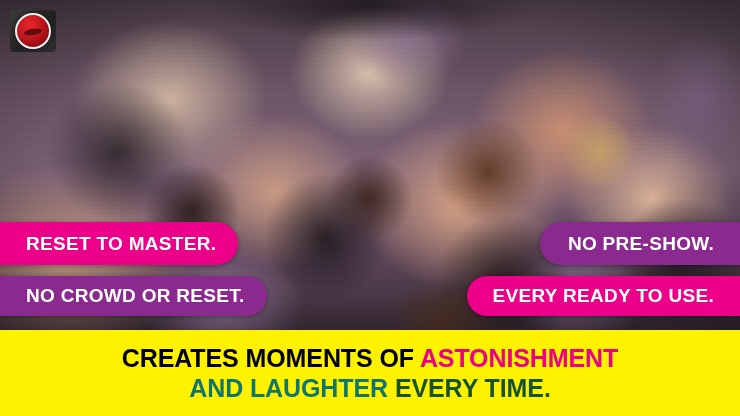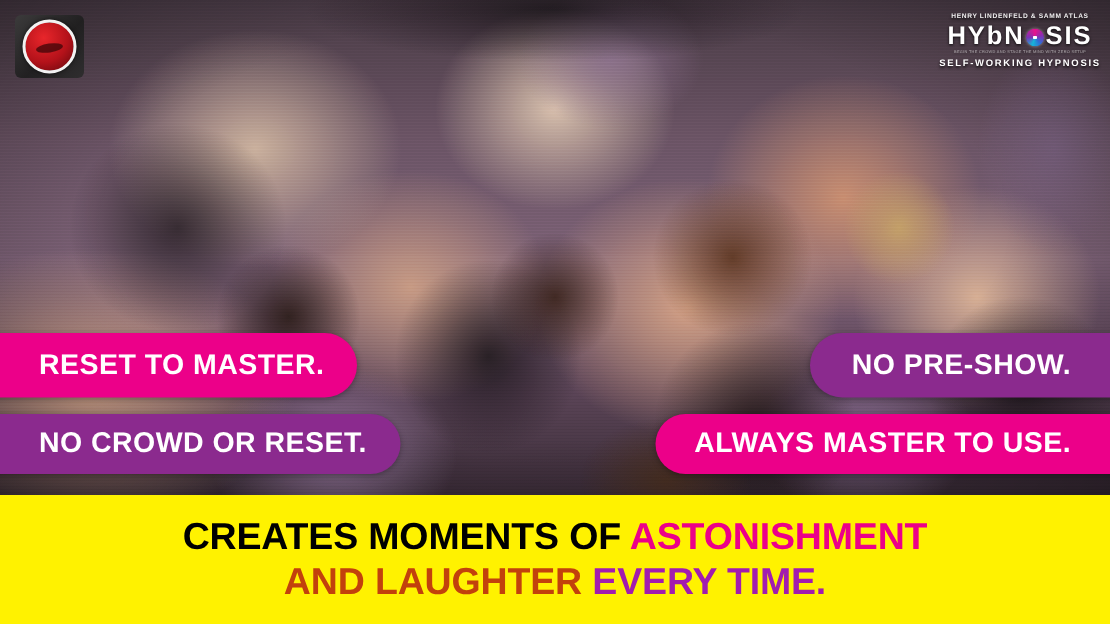--- a/index.html
+++ b/index.html
@@ -229,51 +229,39 @@
     <div class="pbg hair"></div>
     <div class="pbg grain"></div>
     <div class="pbg vignette"></div>
   </div>
 
   <div id="badge">
     <div class="dark-plate"></div>
     <div class="ring"></div>
   </div>
 
-  <div id="logo">
-    <div class="credit">HENRY LINDENFELD &amp; SAMM ATLAS</div>
-    <div class="wordmark">
-      <span>HY</span>
-        <span>b</span>
-        <span>N</span>
-        <span class="swirl"></span>
-        <span>SIS</span>
-    </div>
-    <div class="microline">BEGIN THE CROWD AND STAGE THE MIND WITH ZERO SETUP</div>
-    <div class="tagline">SELF-WORKING HYPNOSIS</div>
-  </div>
 
   <div class="banner" id="banner-easy" style="background: rgb(236, 0, 137);">
     <span>RESET TO MASTER.</span>
   </div>
 
   <div class="banner" id="banner-preshow" style="background: rgb(139, 42, 142);">
     <span>NO PRE-SHOW.</span>
   </div>
 
   <div class="banner" id="banner-nosetup" style="background: rgb(139, 42, 142);">
     <span>NO CROWD OR RESET.</span>
   </div>
 
   <div class="banner" id="banner-always" style="background: rgb(236, 0, 137);">
-    <span>ALWAYS MASTER TO USE.</span>
+    <span>EVERY READY TO USE.</span>
   </div>
 
   <div id="bottom-bar" style="background: rgb(255, 242, 0); text-align: center;">
     <div class="line">
       <span class="seg" id="hl1a" style="color: rgb(0, 0, 0);">CREATES MOMENTS OF </span><span class="seg" id="hl1b" style="color: rgb(236, 0, 137);">ASTONISHMENT</span>
     </div>
     <div class="line">
-      <span class="seg" id="hl2a" style="color: #c2410c;">AND LAUGHTER </span><span class="seg" id="hl2b" style="color: #a21caf;">EVERY TIME.</span>
+      <span class="seg" id="hl2a" style="color: #0f766e;">AND LAUGHTER </span><span class="seg" id="hl2b" style="color: #14532d;">EVERY TIME.</span>
     </div>
   </div>
 
 </div>
 
 </body></html>

